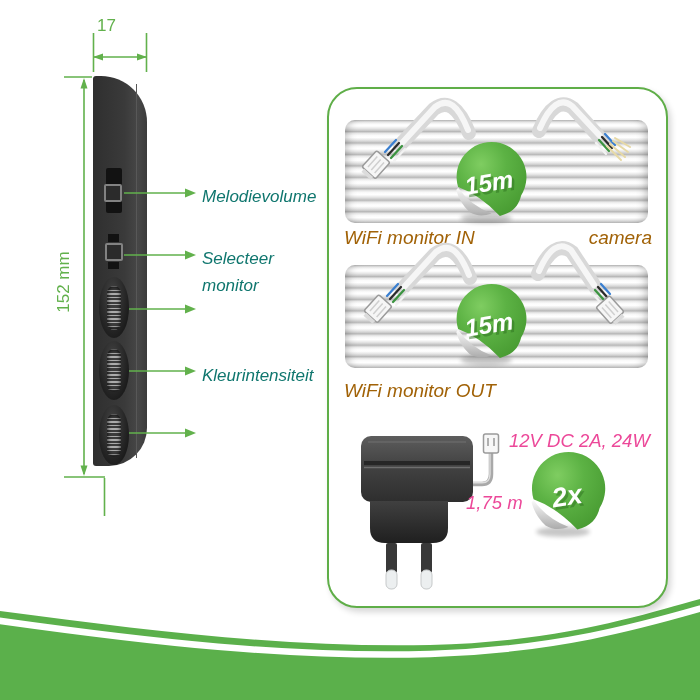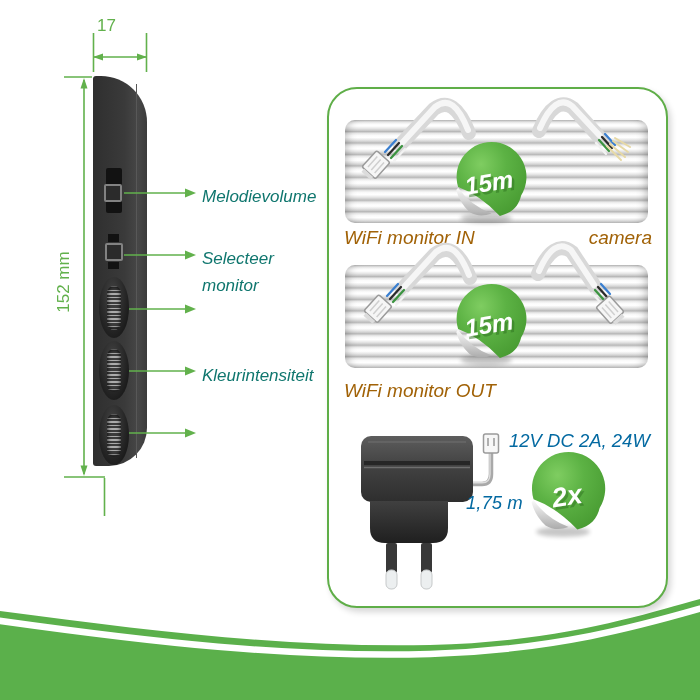--- a/index.html
+++ b/index.html
@@ -49,21 +49,21 @@
   .plug-body{fill:#f6f6f6;stroke:#9b9b9b;stroke-width:1.5;}
   .plug-rib{stroke:#cfcfcf;stroke-width:1.5;fill:none;}
   .plug-tip{fill:#dcdcdc;}
 
   .badge{overflow:visible;}
   .badge text{font-family:"Liberation Sans",sans-serif;font-style:italic;font-weight:bold;fill:#fff;}
   .badge .shadowtext{fill:#2e7220;opacity:.5;}
 
   .row-label{color:#a16207;font-size:19px;display:flex;justify-content:space-between;
     left:344px;width:308px;white-space:nowrap;}
-  .adapter-text{color:#0369a1;font-size:18.5px;white-space:nowrap;}
+  .adapter-text{color:#ec4899;font-size:18.5px;white-space:nowrap;}
 </style>
 </head>
 <body>
 
 <div class="canvas">
 
   <svg width="0" height="0" style="position:absolute" aria-hidden="true">
     <defs>
       <radialGradient id="discGrad" cx="35%" cy="30%" r="80%">
         <stop offset="0%" stop-color="#7fcd61"></stop>

